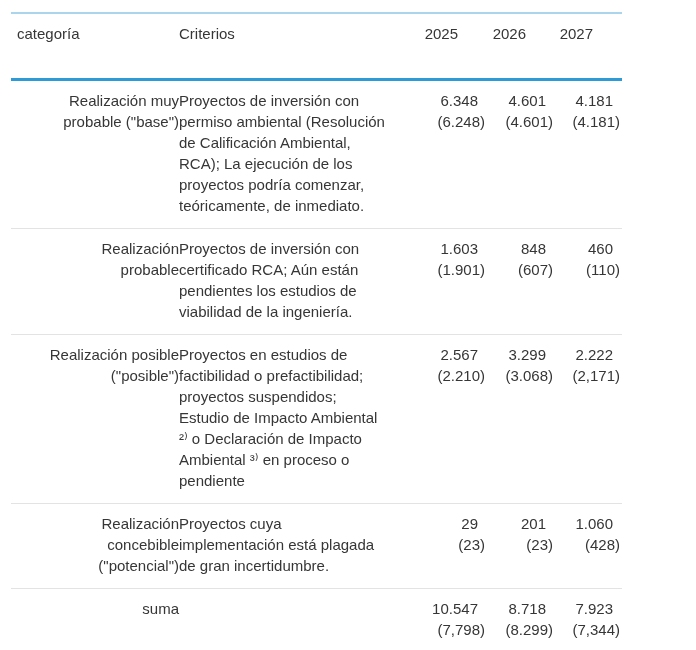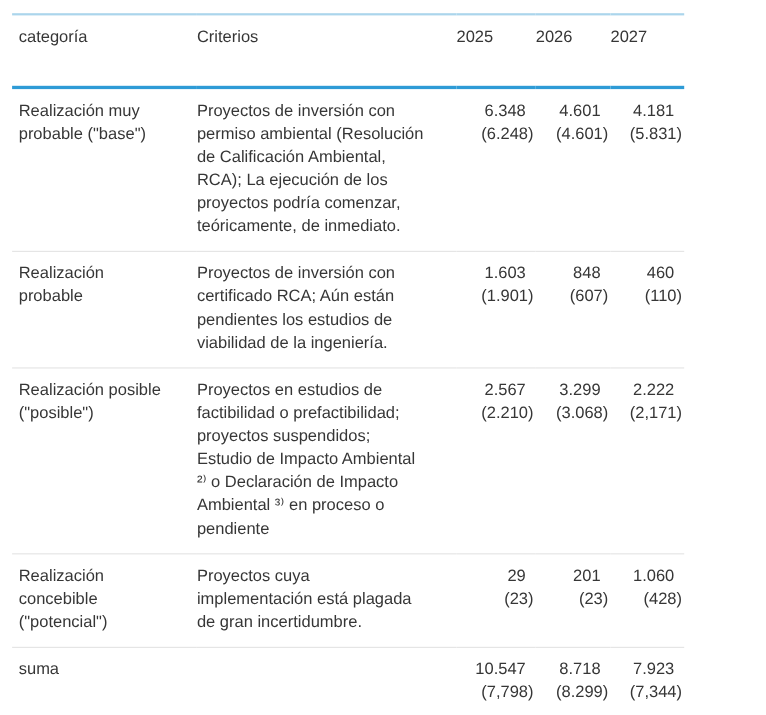--- a/index.html
+++ b/index.html
@@ -35,30 +35,30 @@
   col.c-y3   { width: 67px; }
 
   thead th {
     font-weight: normal;
     text-align: left;
     vertical-align: top;
     padding: 9px 0 34px 0;
     border-bottom: 3px solid var(--accent);
   }
   thead th.cat { padding-left: 6px; }
-  thead th.num { padding-right: 29px; }
+  thead th.num { text-align: right; padding-right: 29px; }
 
   tbody td {
     vertical-align: top;
     padding: 9px 0 12px 0;
   }
   tbody tr { border-bottom: 1px solid var(--divider); }
   tbody tr:last-child { border-bottom: none; }
 
-  td.cat { padding-left: 6px; white-space: pre-line; }
+  td.cat { padding-left: 6px; white-space: pre-line; text-align: right; }
   td.crit { white-space: pre-line; }
   td.num { text-align: right; }
   td.num .val   { display: block; padding-right: 9px; }
   td.num .paren { display: block; padding-right: 2px; }
 </style>
 </head>
 <body>
 
 <div class="table-wrap">
   <table class="report">
@@ -92,21 +92,21 @@
         <td class="num">
           <span class="val">6.348</span>
           <span class="paren">(6.248)</span>
         </td>
         <td class="num">
           <span class="val">4.601</span>
           <span class="paren">(4.601)</span>
         </td>
         <td class="num">
           <span class="val">4.181</span>
-          <span class="paren">(5.831)</span>
+          <span class="paren">(4.181)</span>
         </td>
       </tr>
 
       <tr>
         <td class="cat">Realización
 probable</td>
         <td class="crit">Proyectos de inversión con
 certificado RCA; Aún están
 pendientes los estudios de
 viabilidad de la ingeniería.</td>

